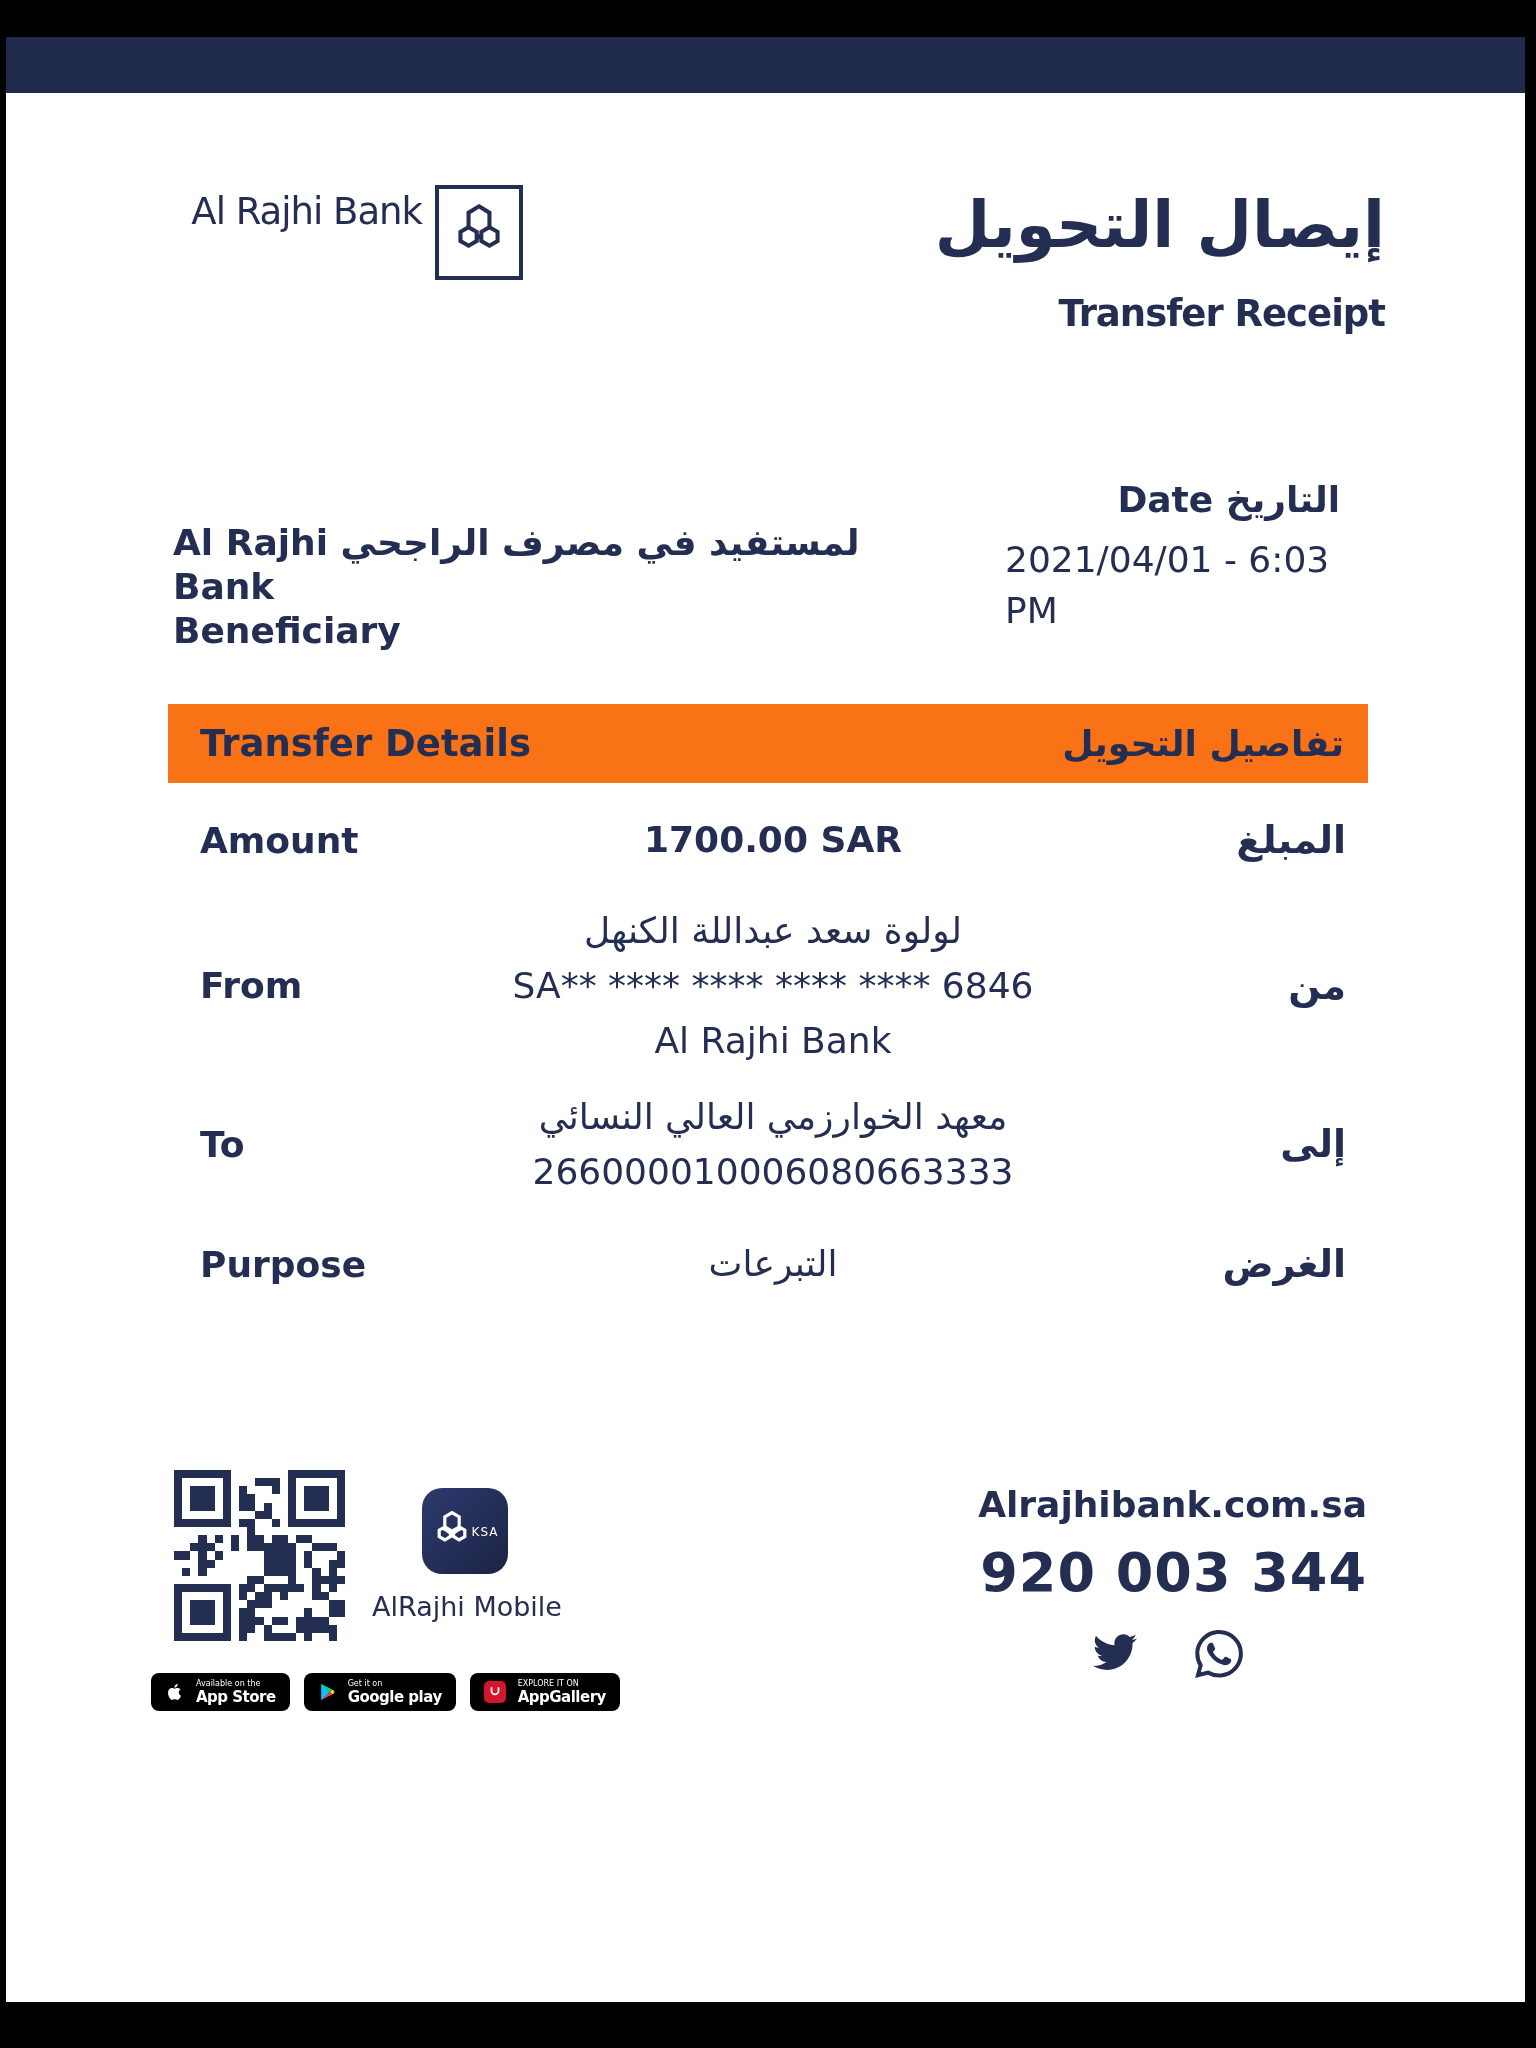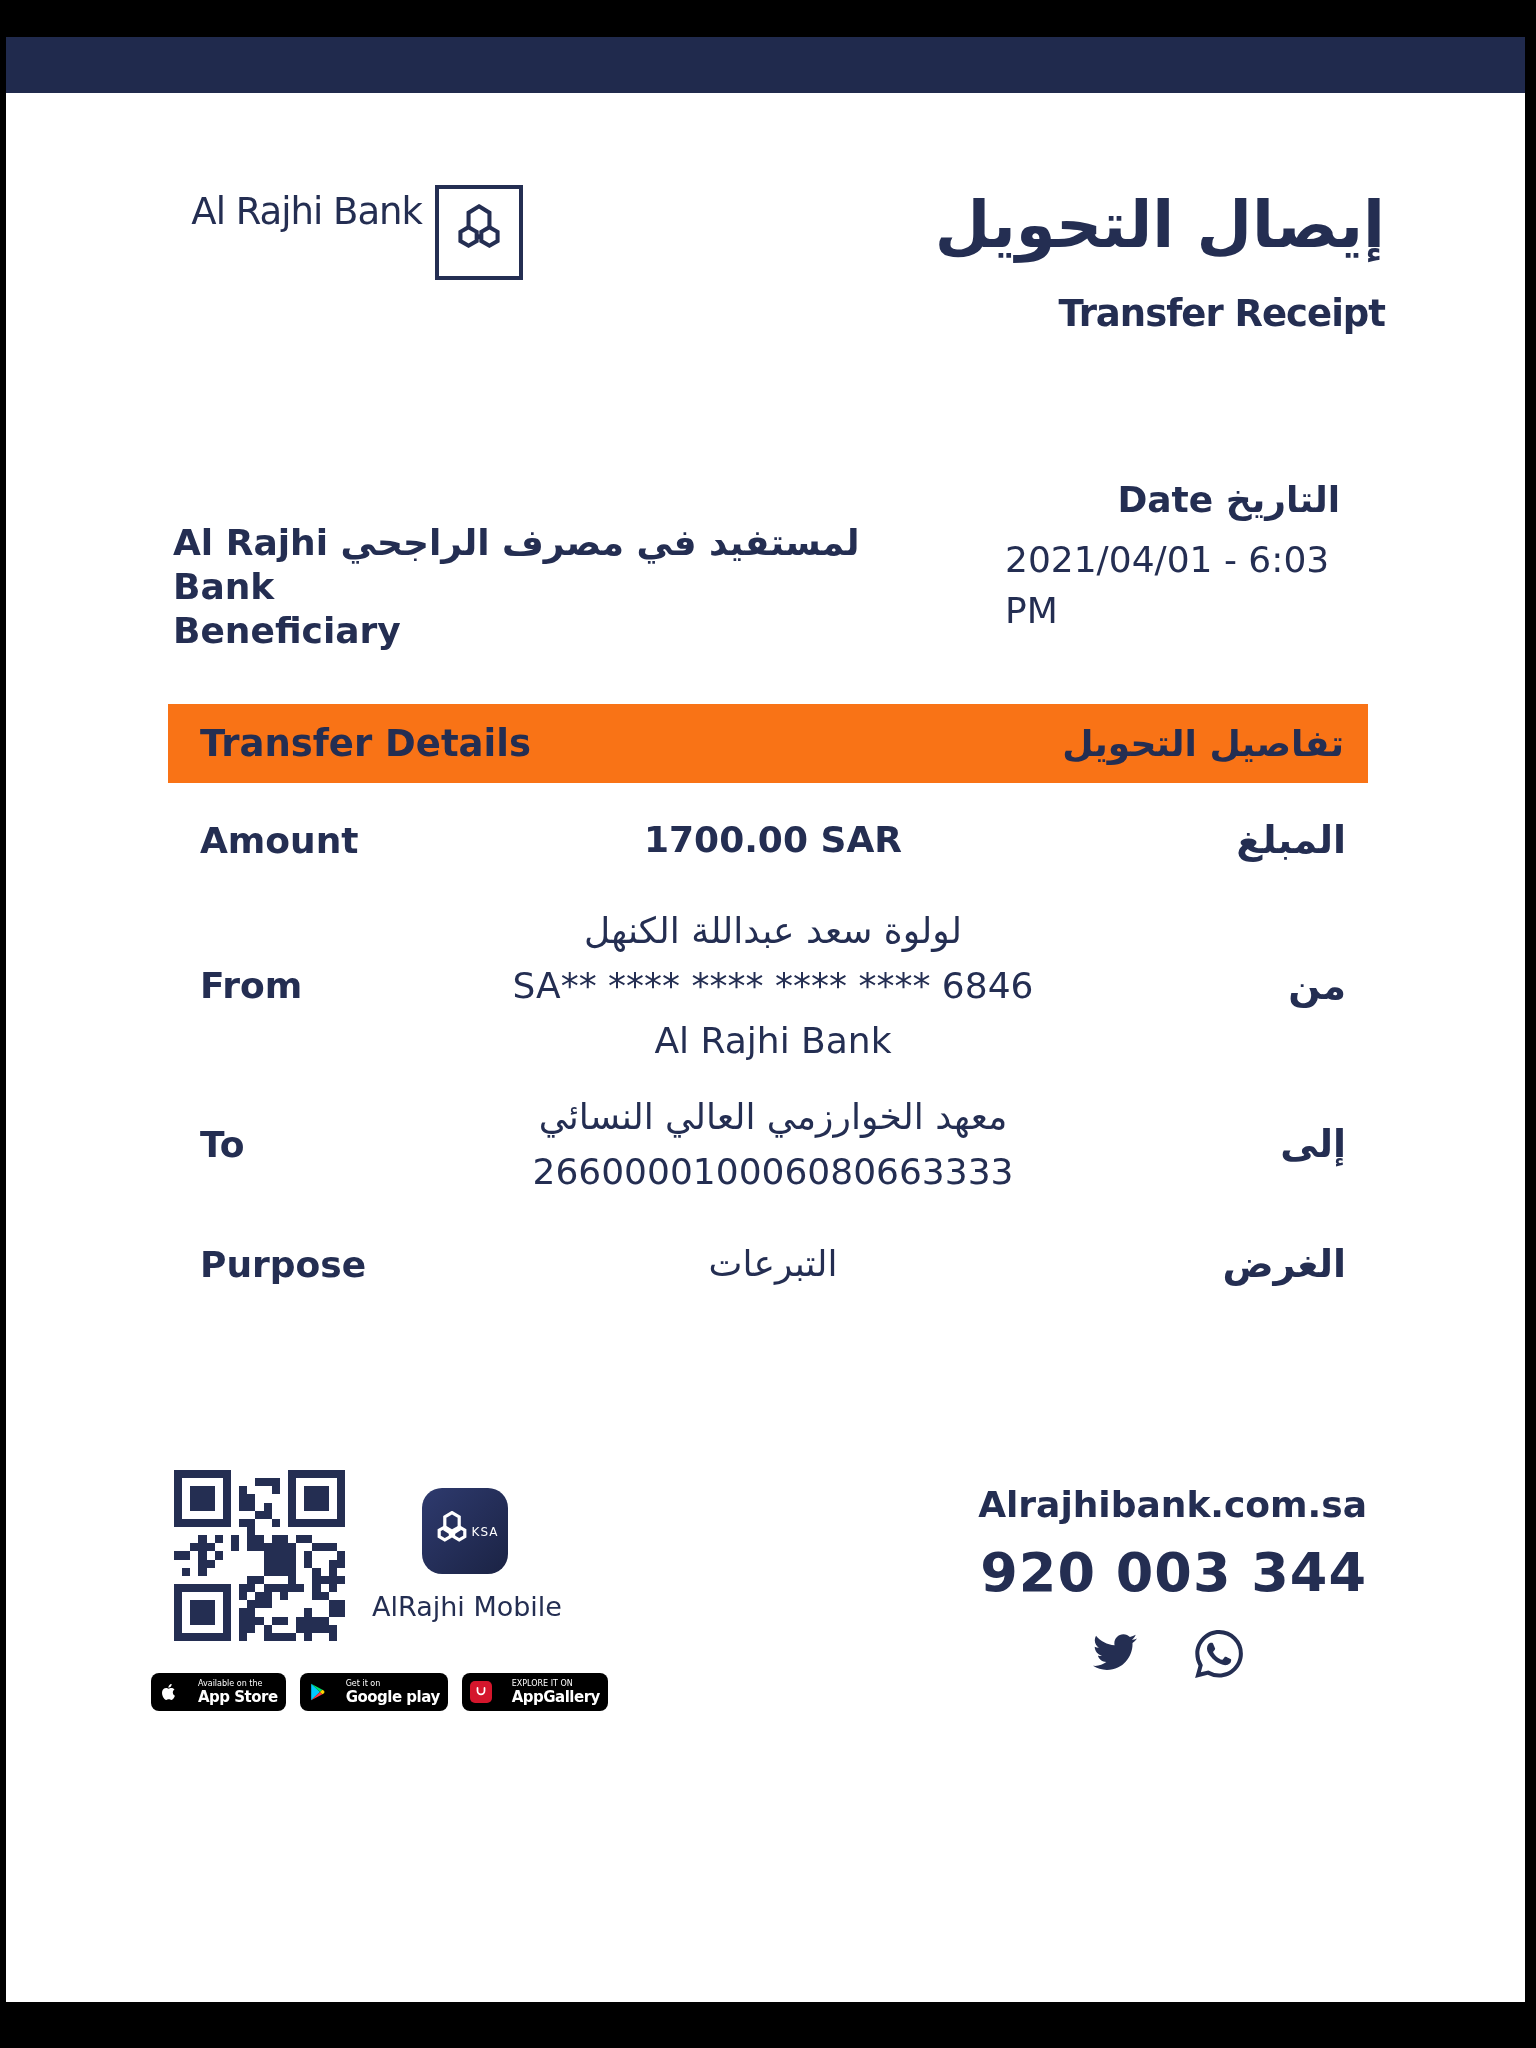--- a/index.html
+++ b/index.html
@@ -62,21 +62,21 @@
   .app-icon{
     position:absolute;left:416px;top:1451px;width:86px;height:86px;border-radius:20px;
     background:linear-gradient(135deg,#2e3a6e 0%,#1b2344 100%);
     display:flex;flex-direction:row;align-items:center;justify-content:center;
   }
   .app-icon .ksa{color:#fff;font-size:12px;line-height:12px;margin-top:2px;letter-spacing:1px;}
   .app-name{position:absolute;left:349px;top:1554px;width:224px;text-align:center;font-size:27px;font-weight:400;}
   .badges{position:absolute;left:145px;top:1636px;display:flex;gap:14px;}
   .badge{
     height:38px;background:#000;border-radius:8px;color:#fff;
-    display:flex;align-items:center;gap:20px;padding:0 8px;box-sizing:border-box;
+    display:flex;align-items:center;gap:12px;padding:0 14px;box-sizing:border-box;
   }
   .badge .txt{display:flex;flex-direction:column;justify-content:center;line-height:1;}
   .badge .t-top{font-size:8px;margin-bottom:2px;white-space:nowrap;}
   .badge .t-bot{font-size:15px;font-weight:700;white-space:nowrap;letter-spacing:-0.5px;}
   .ag-icon{width:22px;height:22px;border-radius:5px;background:#d4162c;display:flex;align-items:center;justify-content:center;flex:none;}
 
   
   .footer-right{position:absolute;right:158px;top:1445px;width:400px;text-align:right;}
   .website{font-size:36px;font-weight:700;line-height:46px;}
   .phone{font-size:54px;font-weight:700;line-height:62px;margin-top:14px;letter-spacing:1px;}

